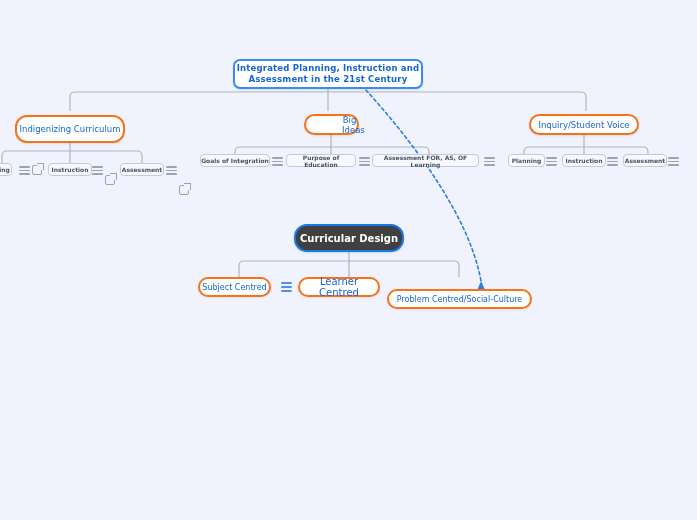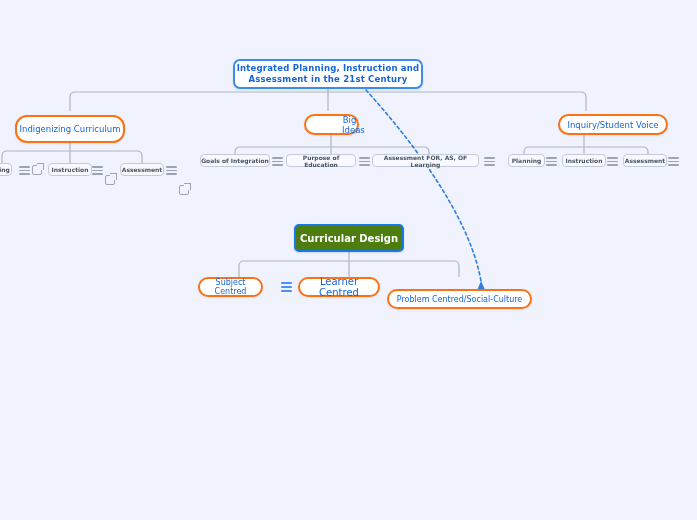--- a/index.html
+++ b/index.html
@@ -21,21 +21,21 @@
     color:#1565d8;font-weight:bold;line-height:1.25;
     box-shadow:0 1px 2px rgba(60,90,160,.12);
   }
   .n-branch{
     background:#ffffff;border:2px solid #f97316;border-radius:12px;
     color:#1565d8;font-weight:normal;
     box-shadow:0 1px 2px rgba(60,90,160,.12);
   }
   
   .n-filled{
-    background:#4d7c0f;border:2px solid #1579e8;border-radius:5px;
+    background:#404040;border:2px solid #1579e8;border-radius:13px;
     color:#ffffff;font-weight:bold;
     box-shadow:0 1px 2px rgba(60,90,160,.18);
   }
   
   .n-leaf{
     background:#f7f9ff;border:1px solid #c3cbdb;border-radius:4px;
     color:#4b5563;font-weight:bold;
   }
 
   .lbl{display:block;width:100%;}
@@ -148,21 +148,21 @@
 
   <div class="node n-leaf" style="left:372px;top:154px;width:107px;height:13px;font-size:6px;">
     <span class="lbl">Assessment FOR, AS, OF Learning</span>
   </div>
   <span class="icon ico-ham" style="left:484px;top:157px;">
     <i></i>
       <i></i>
       <i></i>
   </span>
 
-  <div class="node n-branch" style="left:558px;top:114px;width:110px;height:21px;font-size:8.5px;">
+  <div class="node n-branch" style="left:529px;top:114px;width:110px;height:21px;font-size:8.5px;">
     <span class="lbl">Inquiry/Student Voice</span>
   </div>
 
   <div class="node n-leaf" style="left:508px;top:154px;width:37px;height:13px;font-size:6px;">
     <span class="lbl">Planning</span>
   </div>
   <span class="icon ico-ham" style="left:546px;top:157px;">
     <i></i>
       <i></i>
       <i></i>
@@ -183,21 +183,21 @@
   <span class="icon ico-ham" style="left:668px;top:157px;">
     <i></i>
       <i></i>
       <i></i>
   </span>
 
   <div class="node n-filled" style="left:294px;top:224px;width:110px;height:28px;font-size:10px;">
     <span class="lbl">Curricular Design</span>
   </div>
 
-  <div class="node n-branch" style="left:198px;top:277px;width:65px;height:20px;font-size:8px;">
+  <div class="node n-branch" style="left:198px;top:277px;width:73px;height:20px;font-size:8px;">
     <span class="lbl">Subject Centred</span>
   </div>
   <span class="icon ico-ham blue" style="left:281px;top:282px;">
     <i></i>
       <i></i>
       <i></i>
   </span>
 
   <div class="node n-branch" style="left:298px;top:277px;width:82px;height:20px;font-size:10px;">
     <span class="lbl">Learner Centred</span>

